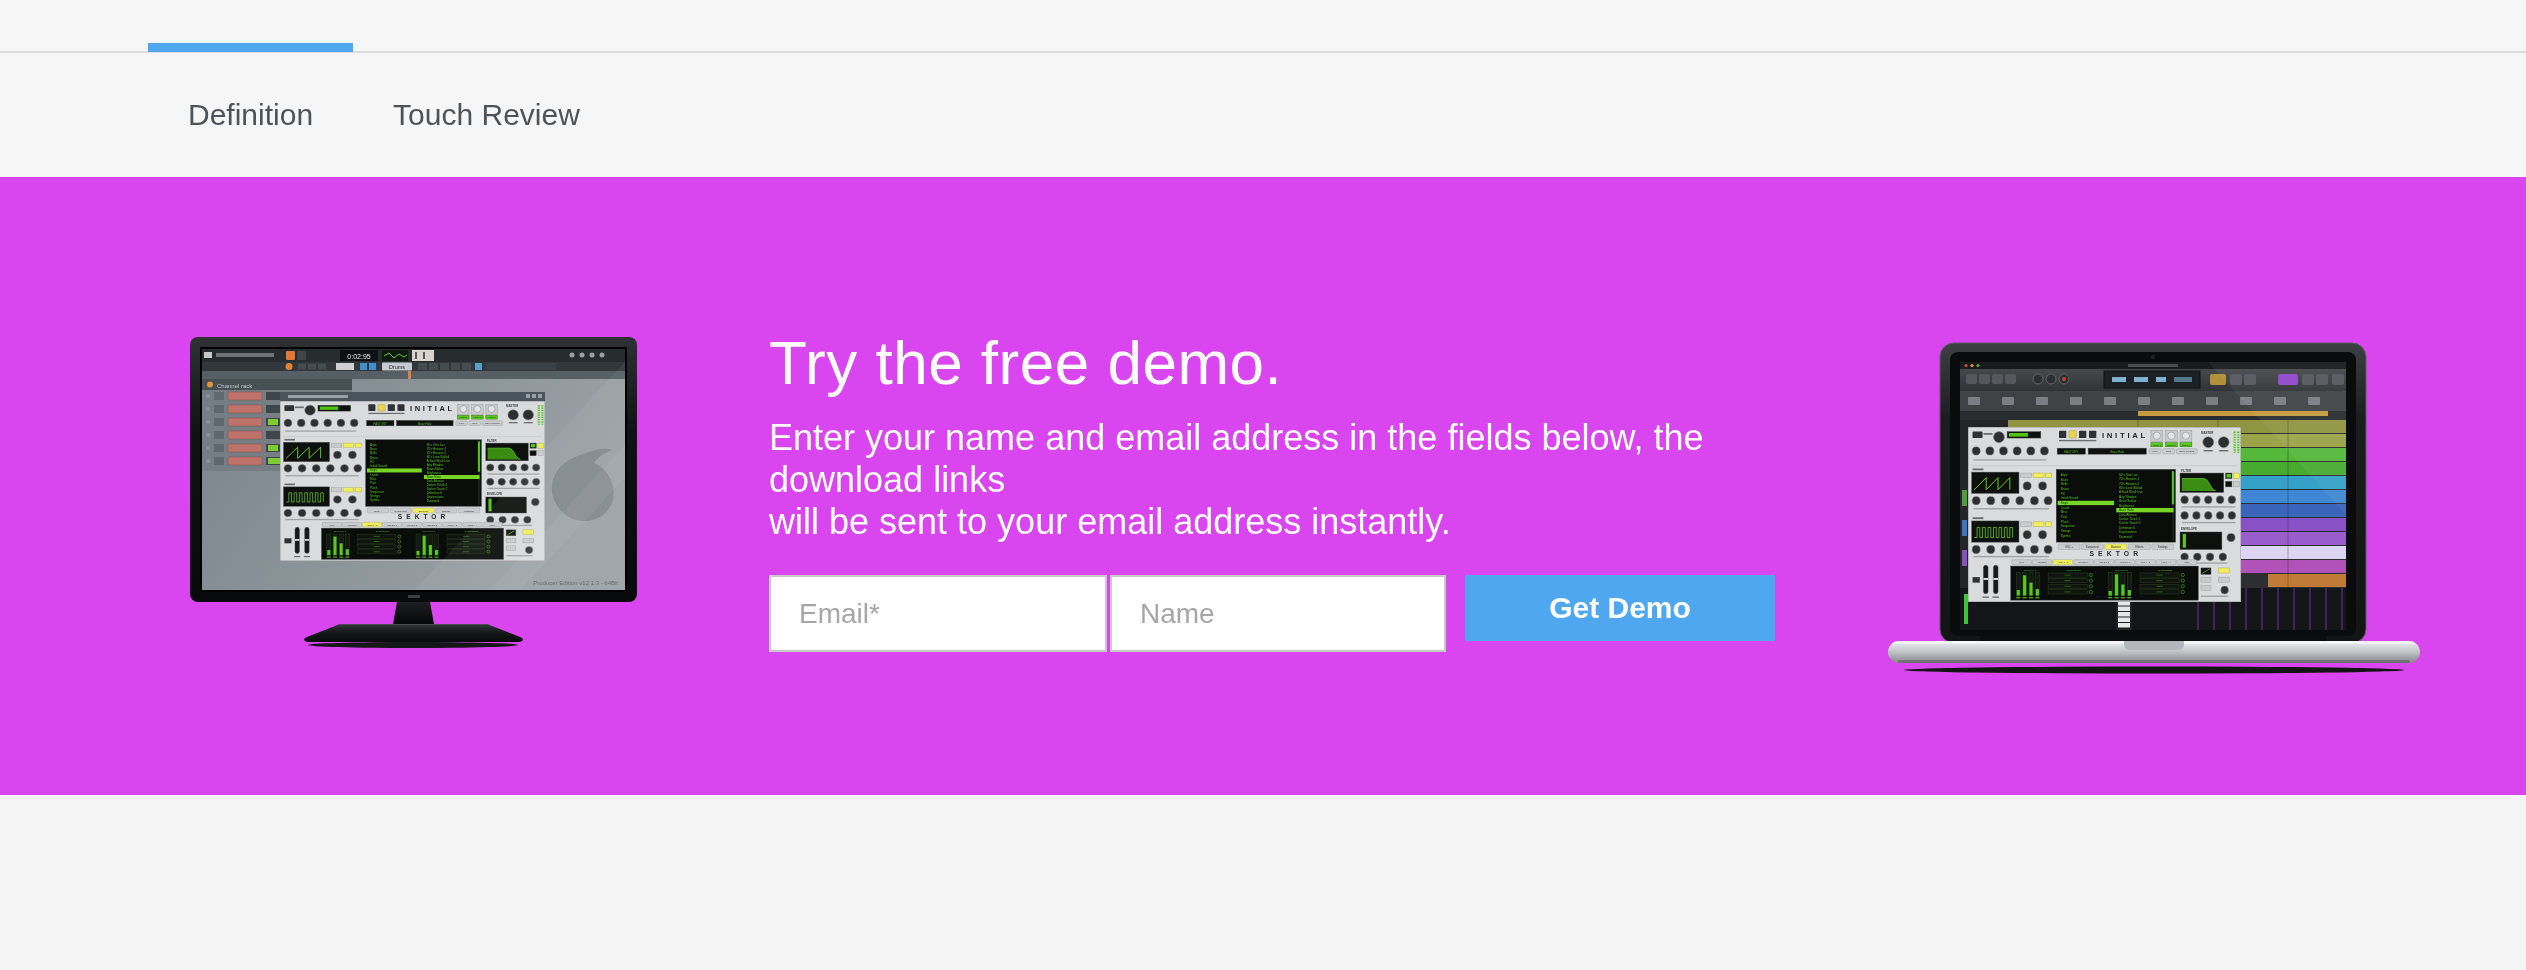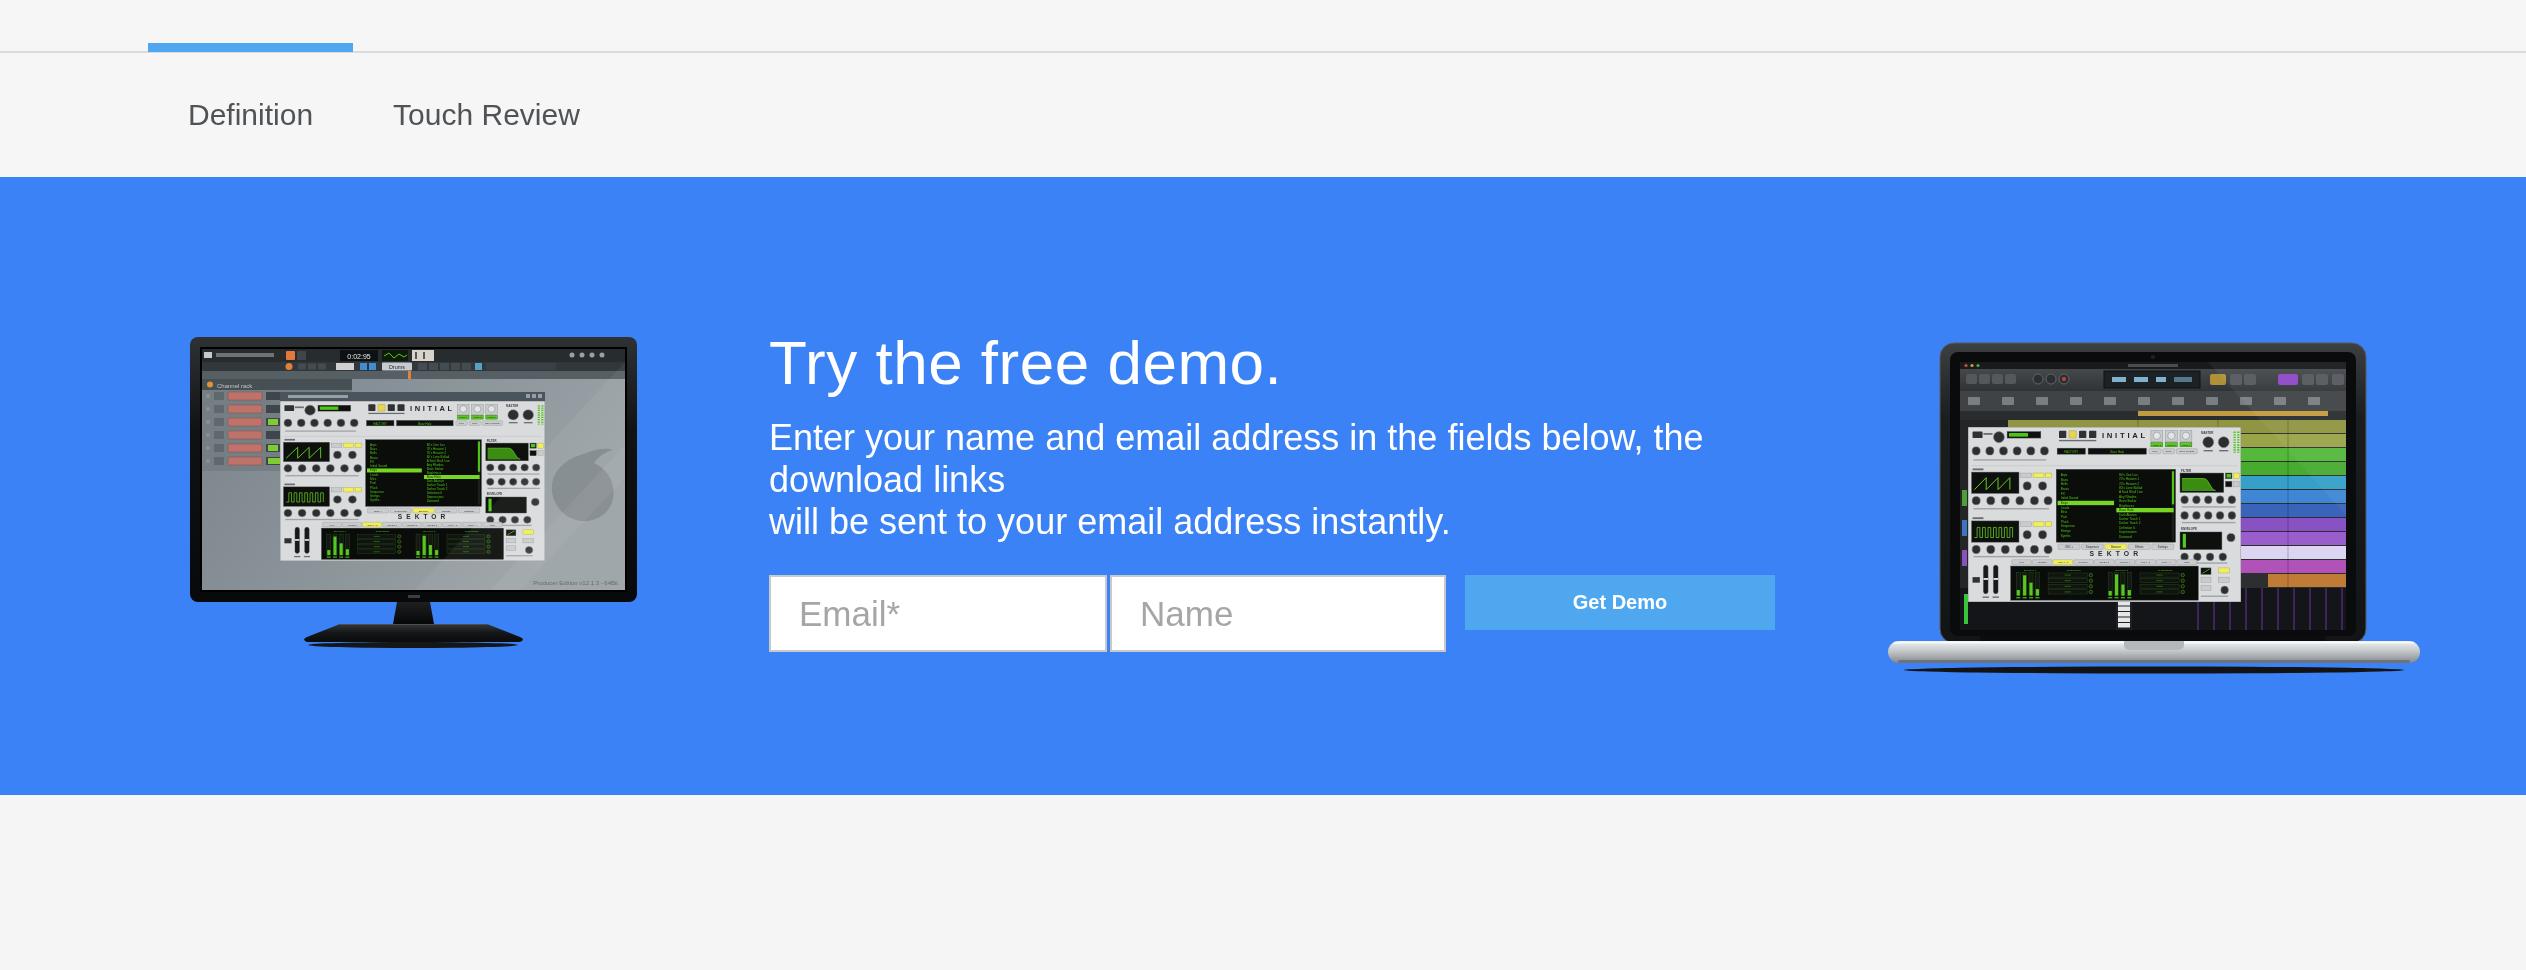--- a/index.html
+++ b/index.html
@@ -8,30 +8,30 @@
   .page { position:relative; width:2526px; height:970px; background:#f5f5f5; overflow:hidden; margin:0 auto; }
 
   
   .tabs-area { position:absolute; top:0; left:0; width:100%; height:177px; background:#f6f6f7; }
   .hairline { position:absolute; top:51px; left:0; width:100%; height:2px; background:#dbdbdb; }
   .tabs-row { position:absolute; top:53px; left:148px; height:124px; display:flex; }
   .tab { position:relative; display:flex; align-items:center; padding:0 40px; font-size:30px; color:#4f5356; cursor:pointer; }
   .tab.active::before { content:''; position:absolute; top:-10px; left:0; right:0; height:9px; background:var(--accent); }
 
   
-  .banner { position:absolute; top:177px; left:0; width:100%; height:618px; background:#3b82f6; }
+  .banner { position:absolute; top:177px; left:0; width:100%; height:618px; background:#d946ef; }
   .hero { position:absolute; left:769px; top:152px; width:1080px; color:#fff; }
   .hero h1 { font-size:62px; line-height:68px; font-weight:400; letter-spacing:0.5px; margin:0 0 20px 0; }
   .hero p { font-size:36px; line-height:42px; font-weight:400; }
   .hero p span { display:block; }
   .demo-form { margin-top:32px; display:flex; }
-  .demo-form input { width:338px; height:77px; background:#fff; border:2px solid #c9c9c9; padding:0 28px; font-size:35px; color:#444; font-family:"Liberation Sans",sans-serif; outline:none; }
+  .demo-form input { width:338px; height:77px; background:#fff; border:2px solid #c9c9c9; padding:0 28px; font-size:28px; color:#444; font-family:"Liberation Sans",sans-serif; outline:none; }
   .demo-form input + input { width:336px; margin-left:3px; }
   .demo-form input::placeholder { color:#a6a6a6; opacity:1; }
-  .demo-form button { width:310px; height:55px; margin-left:19px; background:var(--accent); color:#fff; border:none; font-size:20px; font-weight:700; font-family:"Liberation Sans",sans-serif; cursor:pointer; }
+  .demo-form button { width:310px; height:66px; margin-left:19px; background:var(--accent); color:#fff; border:none; font-size:30px; font-weight:700; font-family:"Liberation Sans",sans-serif; cursor:pointer; }
 
   .monitor-wrap { position:absolute; left:190px; top:160px; width:447px; height:313px; }
   .laptop-wrap  { position:absolute; left:1888px; top:153px; width:532px; height:345px; }
 
   
   text { font-family:"Liberation Sans", sans-serif; }
   .knb { fill:#2c2e30; stroke:#888c8f; stroke-width:1.2; }
   .dlbl { fill:#6a6e70; }
   .grnt { fill:#4fc316; }
   .scr { fill:#0d100d; stroke:#4a4e50; stroke-width:1; }

